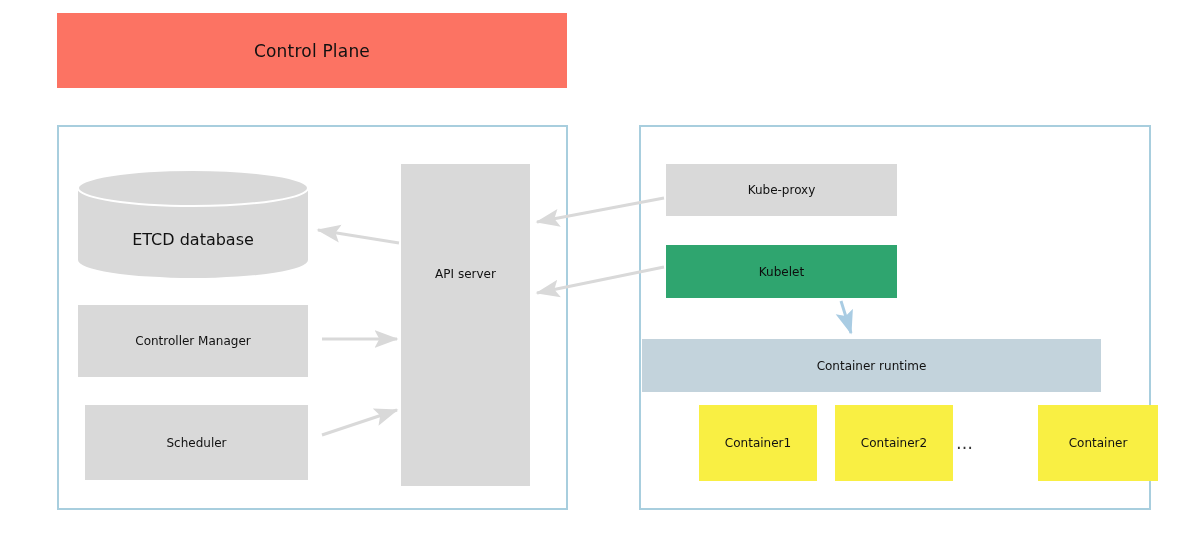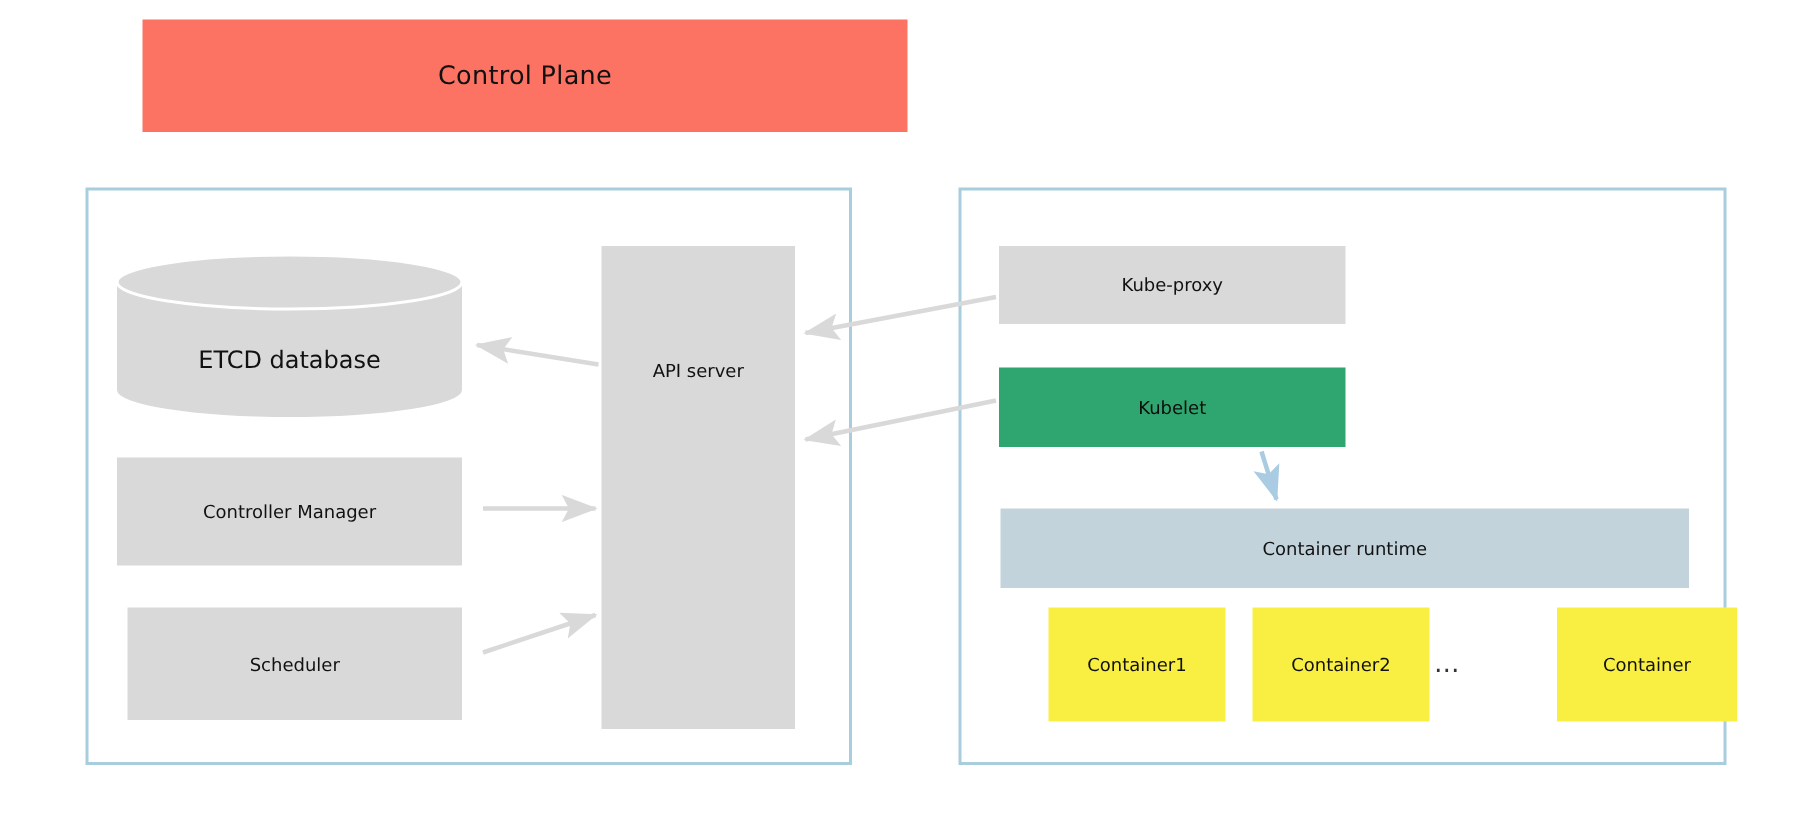--- a/index.html
+++ b/index.html
@@ -21,21 +21,20 @@
   .abs { position: absolute; box-sizing: border-box; }
 
   
   .banner {
     display: flex;
     align-items: center;
     justify-content: center;
     font-size: 17px;
     color: #111111;
     letter-spacing: 0.2px;
-    margin-left: 38px;
   }
   .banner-control { background: #FC7363; }
   .banner-worker  { background: #2BDFC2; }
 
   
   .panel {
     border: 2px solid #A8CEDE;
     background: #ffffff;
   }
 
@@ -47,21 +46,21 @@
     font-size: 12px;
     color: #111111;
     text-align: right;
   }
   .node-gray   { background: #D9D9D9; }
   .node-green  { background: #2FA56F; color: #0d0d0d; }
   .node-steel  { background: #C3D3DC; }
   .node-yellow { background: #F9EF43; margin-left: 32px; }
 
   
-  .node-api { align-items: flex-start; padding-top: 76px; }
+  .node-api { align-items: flex-start; padding-top: 103px; }
 
   
   .cylinder { filter: none; }
   .cyl-label {
     position: absolute;
     left: 0; right: 0;
     top: 60px;
     text-align: center;
     font-size: 16px;
     color: #111111;
@@ -118,21 +117,21 @@
   </div>
 
   <div class="abs node node-gray" style="left:666px; top:164px; width:231px; height:52px;">
     <span>Kube-proxy</span>
   </div>
 
   <div class="abs node node-green" style="left:666px; top:245px; width:231px; height:53px;">
     <span>Kubelet</span>
   </div>
 
-  <div class="abs node node-steel" style="left:667px; top:339px; width:459px; height:53px;">
+  <div class="abs node node-steel" style="left:642px; top:339px; width:459px; height:53px;">
     <span>Container runtime</span>
   </div>
 
   <div class="abs node node-yellow" style="left:667px; top:405px; width:118px; height:76px;">
     <span>Container1</span>
   </div>
 
   <div class="abs node node-yellow" style="left:803px; top:405px; width:118px; height:76px;">
     <span>Container2</span>
   </div>

